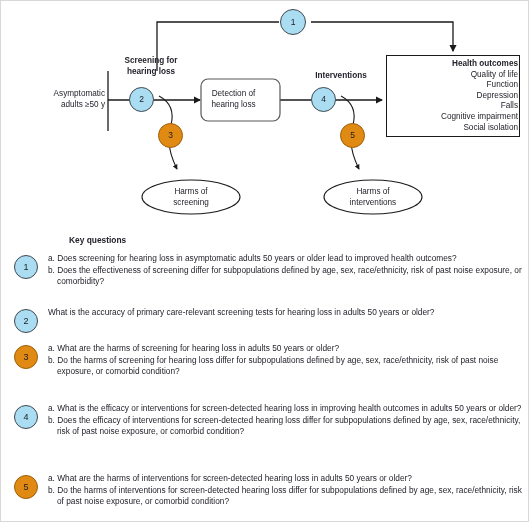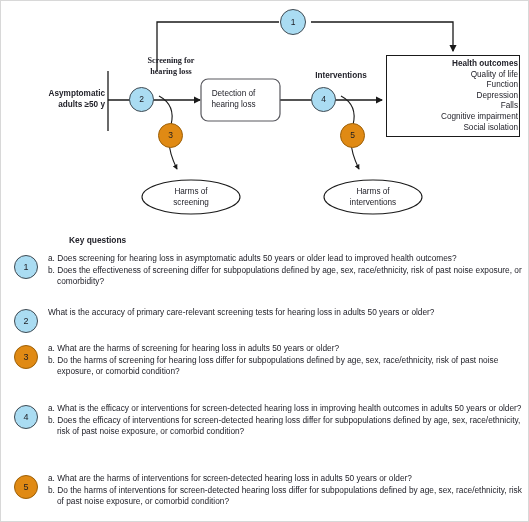--- a/index.html
+++ b/index.html
@@ -191,24 +191,24 @@
 
       <path d="M 340 95 C 355 103 354 116 352 124" fill="none" stroke="#1a1a1a" stroke-width="1.1"></path>
       <path d="M 350 139 C 350 150 354 160 358 168" fill="none" stroke="#1a1a1a" stroke-width="1.1" marker-end="url(#arrowsm)"></path>
 
       <ellipse cx="190" cy="196" rx="49" ry="17" fill="#ffffff" stroke="#1a1a1a" stroke-width="1.1"></ellipse>
       <ellipse cx="372" cy="196" rx="49" ry="17" fill="#ffffff" stroke="#1a1a1a" stroke-width="1.1"></ellipse>
 
       <rect x="200" y="78" width="79" height="42" rx="7" ry="7" fill="#ffffff" stroke="#58585e" stroke-width="1.2"></rect>
     </svg>
 
-    <div class="node-text" style="left:14px; top:88px; width:90px; text-align:right; font-weight:bold;">Asymptomatic
+    <div class="node-text" style="left:14px; top:88px; width:90px; text-align:right; font-weight:normal;">Asymptomatic
 adults ≥50 y</div>
 
-    <div class="dlabel" style="left:127px; top:55px; width:86px;font-family:Liberation Serif, serif;">Screening for
+    <div class="dlabel" style="left:107px; top:55px; width:86px;">Screening for
 hearing loss</div>
 
     <div class="dlabel" style="left:290px; top:70px; width:100px;">Interventions</div>
 
     <div class="node-text" style="left:200px; top:88px; width:65px;">Detection of
 hearing loss</div>
 
     <div class="node-text" style="left:141px; top:186px; width:98px;">Harms of
 screening</div>
     <div class="node-text" style="left:323px; top:186px; width:98px;">Harms of

